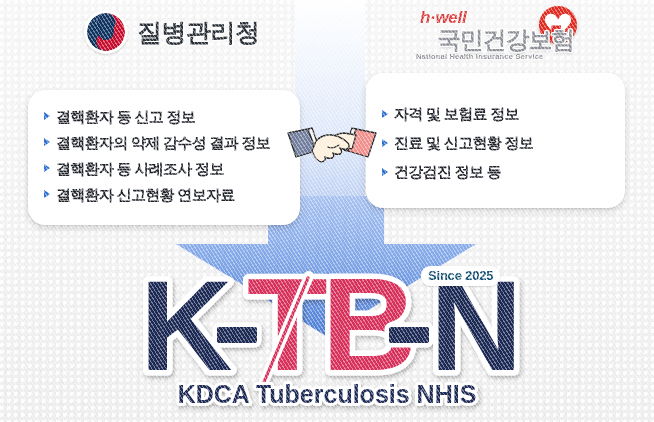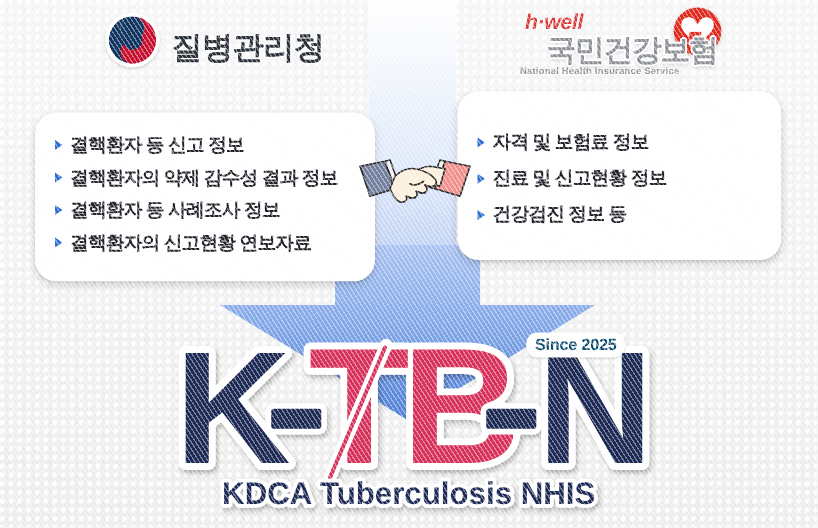--- a/index.html
+++ b/index.html
@@ -28,21 +28,21 @@
   .blue-band{
     position:absolute;left:295px;top:0;width:70px;height:236px;
     background:linear-gradient(180deg,#ffffff 0%,#f3f7fd 22%,#dbe6fa 62%,#aec4ee 100%);
   }
 
   
   .arrow-wrap{position:absolute;left:176px;top:196px;width:300px;height:140px;}
   .arrow-wrap svg{display:block;width:300px;height:140px;}
 
   
-  .logo-kdca{position:absolute;left:84px;top:10px;display:flex;align-items:flex-end;gap:9px;}
+  .logo-kdca{position:absolute;left:84px;top:10px;display:flex;align-items:center;gap:9px;}
   .taegeuk{position:relative;width:44px;height:44px;border-radius:50%;
     background:#ffffff;box-shadow:0 1px 2px rgba(0,0,0,.18);overflow:hidden;}
   .taegeuk .sw{position:absolute;inset:3px;border-radius:50%;overflow:hidden;}
   .kdca-name{
     font-size:25px;font-weight:700;color:#2b3138;letter-spacing:-.5px;
     text-shadow:0 1px 0 #fff,0 0 3px rgba(255,255,255,.95),1px 1px 2px rgba(255,255,255,.9);
   }
 
   .logo-nhis{position:absolute;left:410px;top:6px;width:175px;height:62px;}
   .hwell{
@@ -161,21 +161,21 @@
       <li>
           <span class="tri"></span>
           <span>결핵환자의 약제 감수성 결과 정보</span>
         </li>
       <li>
           <span class="tri"></span>
           <span>결핵환자 등 사례조사 정보</span>
         </li>
       <li>
           <span class="tri"></span>
-          <span>결핵환자의 신고현황 연보자료</span>
+          <span>결핵환자 신고현황 연보자료</span>
         </li>
     </ul>
   </div>
 
   <div class="card card-right">
     <ul class="bullets">
       <li>
           <span class="tri"></span>
           <span>자격 및 보험료 정보</span>
         </li>

